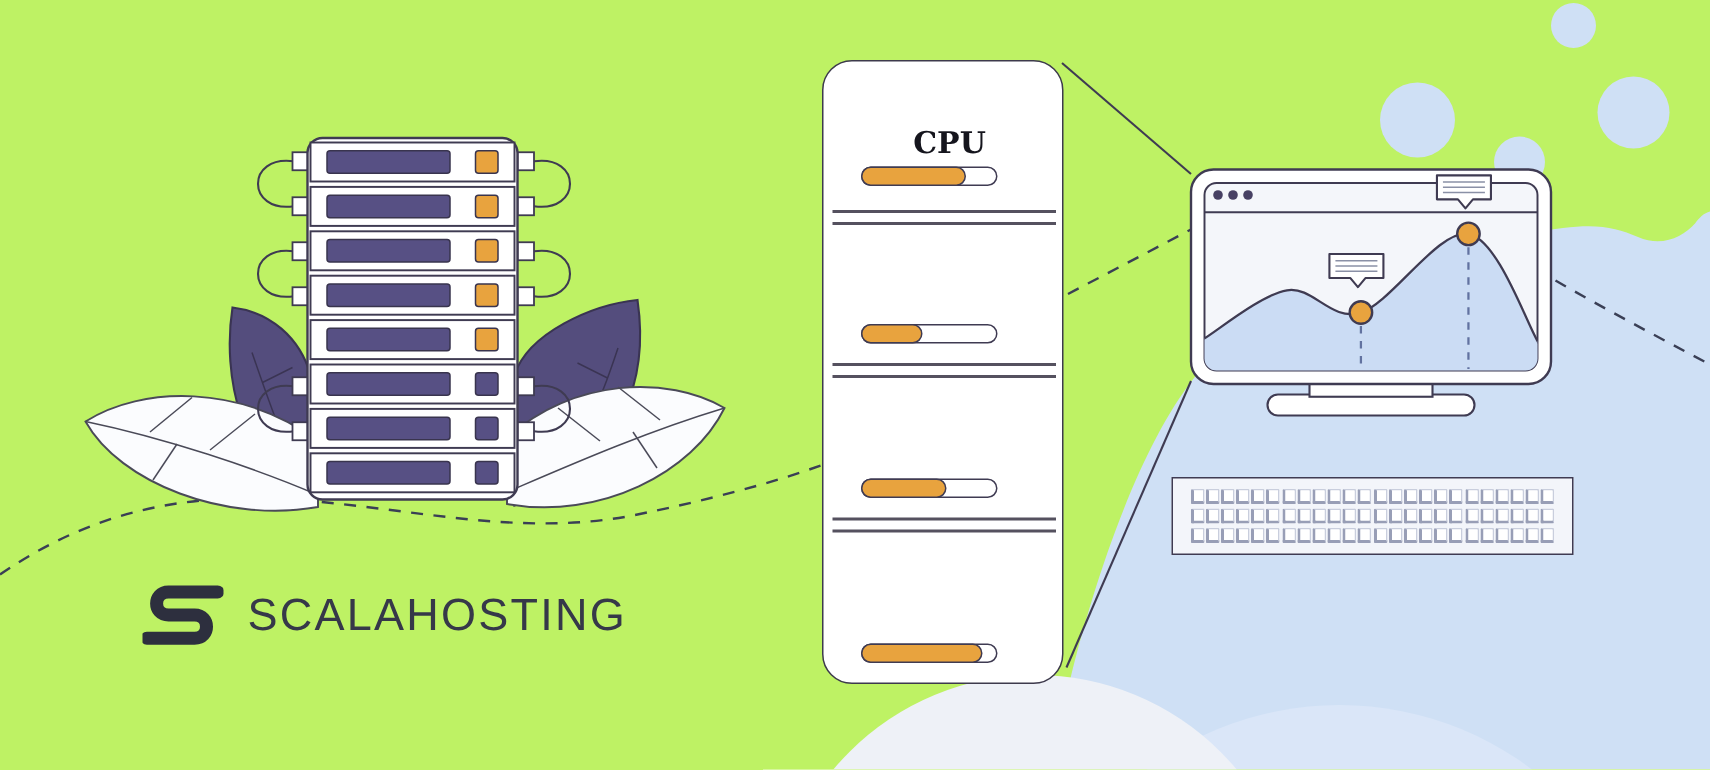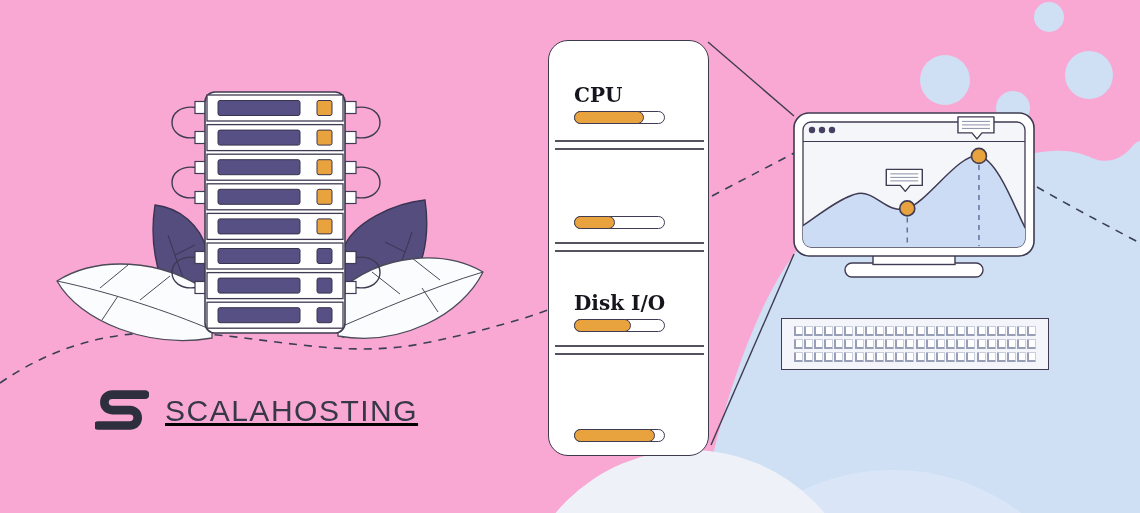--- a/index.html
+++ b/index.html
@@ -1,17 +1,17 @@
 <!DOCTYPE html>
 <html><head>
 <meta charset="utf-8">
 <style>
   html,body{margin:0;padding:0;}
   body{font-family:"Liberation Sans",sans-serif;}
-  .stage{position:relative;width:1140px;height:513px;background:#f9a8d4;overflow:hidden;}
+  .stage{position:relative;width:1140px;height:513px;background:#bef264;overflow:hidden;text-align:center;}
   .stage svg.scene{position:absolute;left:0;top:0;z-index:1;}
 
   
   .panel{position:absolute;left:548px;top:40px;width:159px;height:414px;background:#ffffff;
          border:1.6px solid #3d3a4c;border-radius:20px;z-index:3;}
   .metric-label{position:absolute;left:25px;width:118px;font-family:"DejaVu Serif",serif;
          font-weight:bold;font-size:20px;line-height:24px;color:#15151d;}
   .bar-track{position:absolute;left:25px;width:89px;height:11px;background:#fff;
          border:1.5px solid #3f3b52;border-radius:7px;}
   .bar-fill{position:absolute;left:-1.5px;top:-1.5px;height:11px;background:#e8a33e;
@@ -19,21 +19,21 @@
   .divline{position:absolute;left:6px;right:4px;height:1.5px;background:#55515f;}
 
   
   .keyboard{position:absolute;left:781px;top:318px;width:268px;height:52px;background:#f3f5fa;
         border:1.6px solid #3f3b52;z-index:2;box-sizing:border-box;padding:6px 11px;}
   .keys{display:grid;height:100%;grid-template-columns:repeat(24,1fr);align-items:center;justify-items:center;row-gap:0px;}
   .key{width:6px;height:7px;background:#ffffff;border-top:1px solid #c9cedd;border-right:1px solid #c9cedd;
        border-left:2.5px solid #989eb6;border-bottom:2.5px solid #989eb6;border-radius:1px;}
 
   
-  .logo{position:absolute;left:95px;top:388px;display:flex;align-items:center;z-index:3;text-decoration:underline;}
+  .logo{position:absolute;left:95px;top:388px;display:flex;align-items:center;z-index:3;}
   .logo-text{margin-left:16px;font-size:30px;letter-spacing:1.5px;color:#363849;font-weight:500;}
 </style>
 </head>
 <body>
 
 <div class="stage">
 
   <svg class="scene" width="1140" height="513" viewBox="0 0 1140 513">
     <defs>
       <clipPath id="screenClip">
@@ -274,21 +274,20 @@
     </div>
     <div class="divline" style="top:99px"></div>
     <div class="divline" style="top:107px"></div>
 
     <div class="bar-track" style="top:175px">
       <div class="bar-fill" style="width: 44%;"></div>
     </div>
     <div class="divline" style="top:201px"></div>
     <div class="divline" style="top:209px"></div>
 
-    <div class="metric-label" style="top:250px">Disk I/O</div>
     <div class="bar-track" style="top:278px">
       <div class="bar-fill" style="width: 62%;"></div>
     </div>
     <div class="divline" style="top:304px"></div>
     <div class="divline" style="top:312px"></div>
 
     <div class="bar-track" style="top:388px">
       <div class="bar-fill" style="width: 89%;"></div>
     </div>
   </div>

